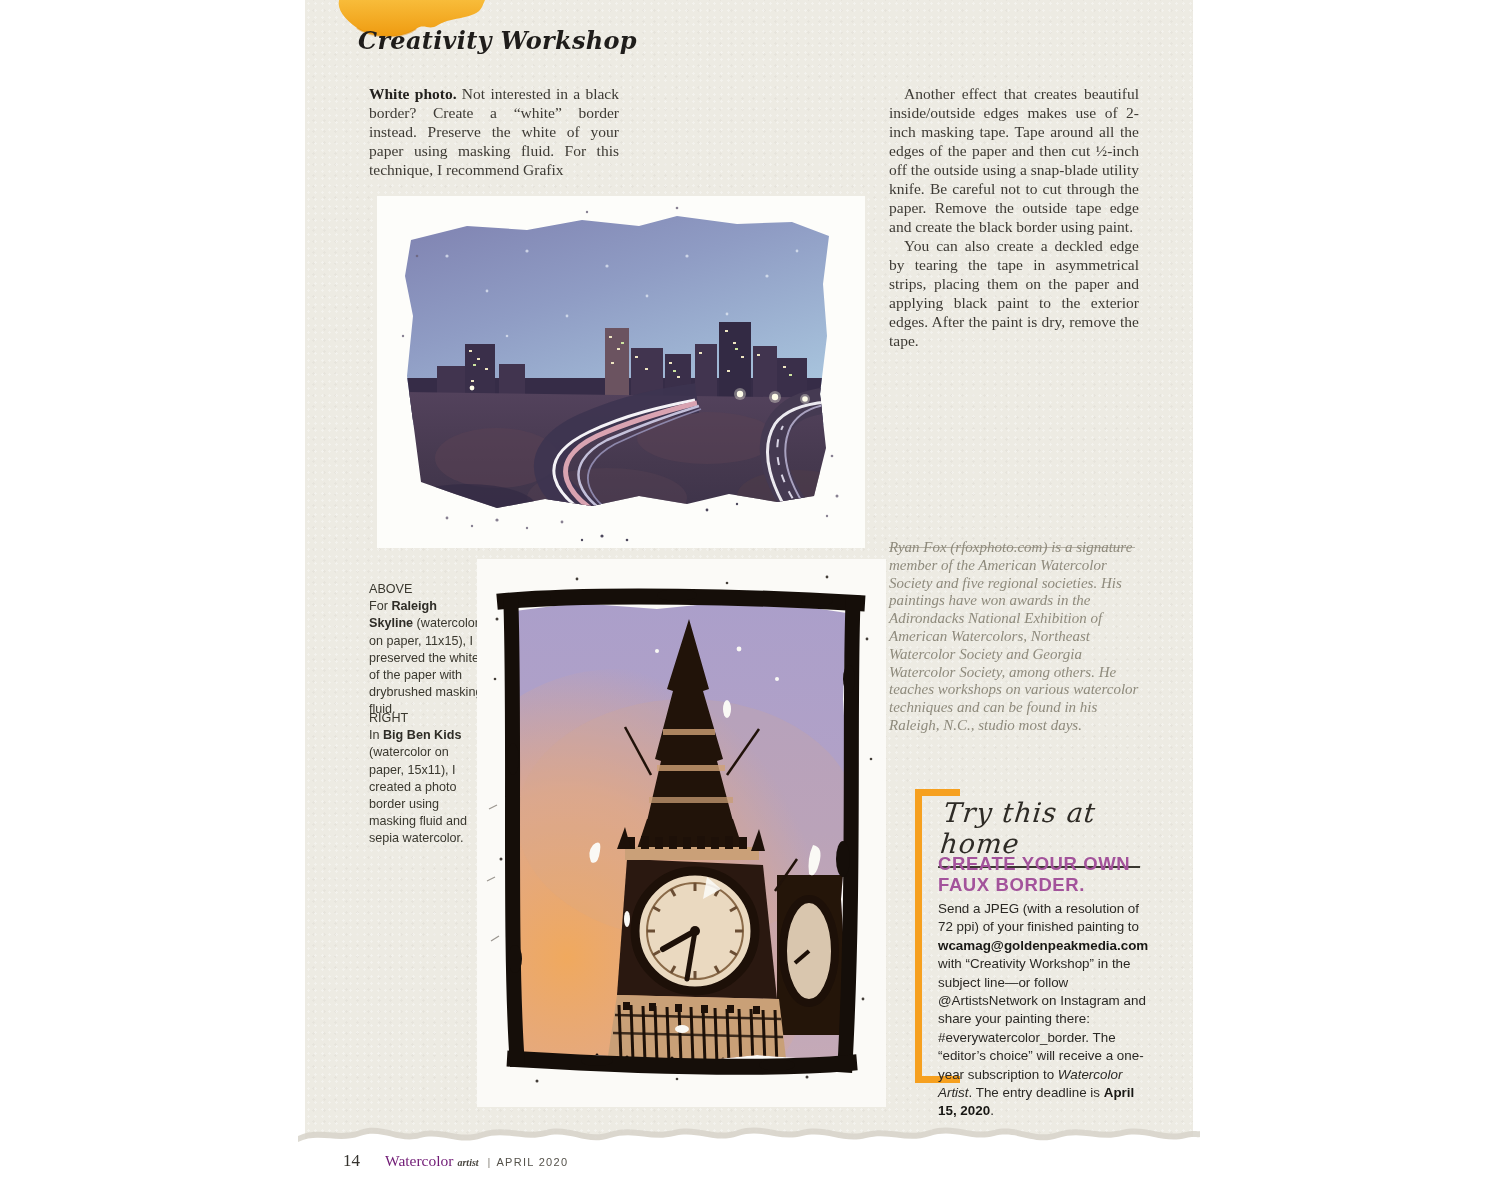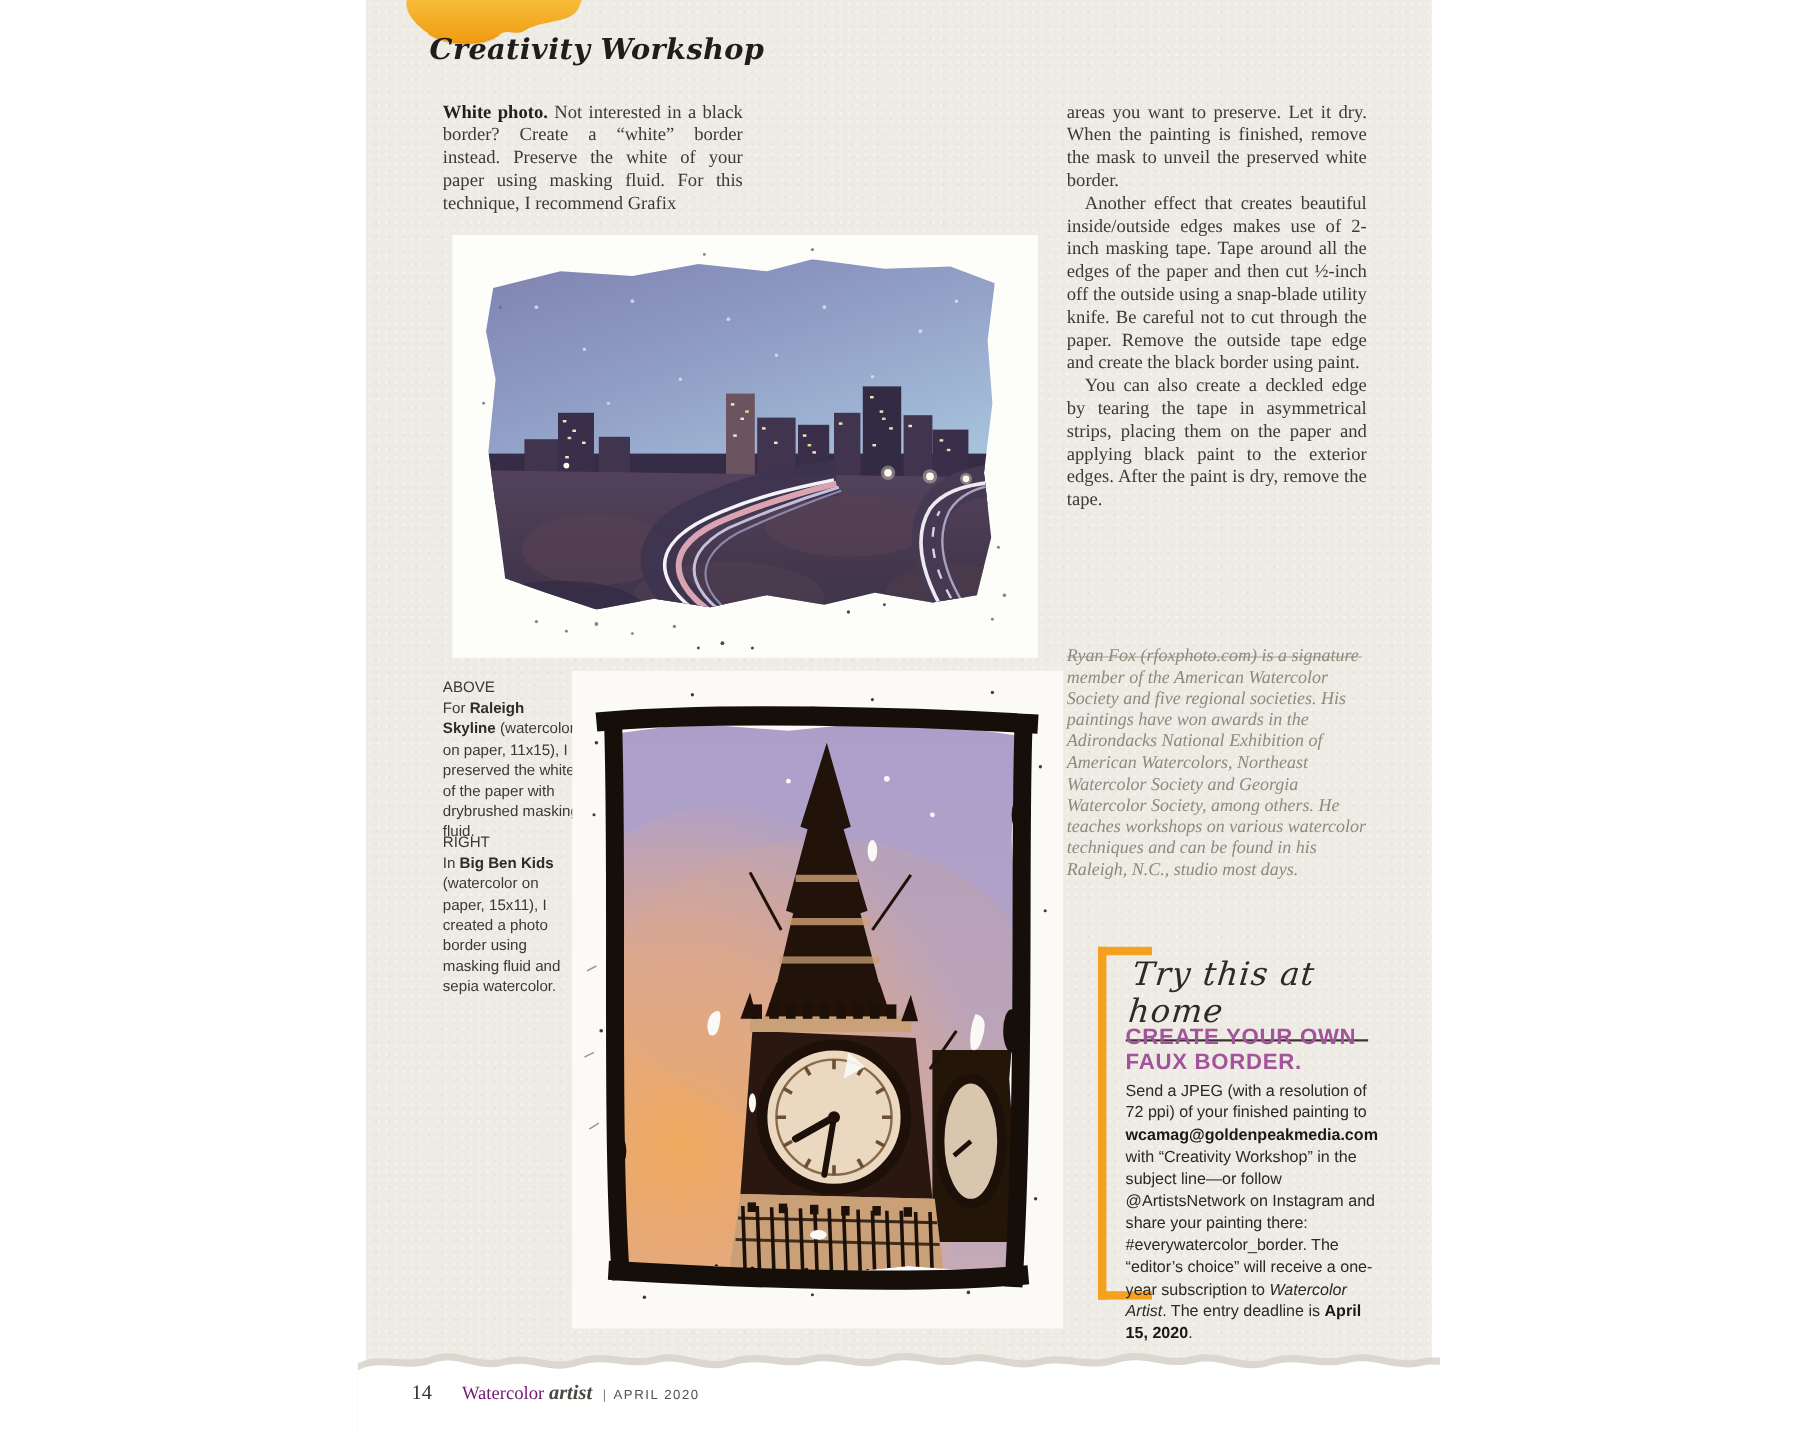--- a/index.html
+++ b/index.html
@@ -32,21 +32,21 @@
   .lead{font-weight:700;color:#23211e;}
   .col1{left:64px;top:84px;width:250px;}
   .col2{left:325px;top:84px;width:247px;}
   .col3{left:584px;top:84px;width:250px;}
 
   .art{position:absolute;background:#fdfdfa;}
   .art1{left:72px;top:196px;width:488px;height:352px;}
   .art2{left:172px;top:559px;width:409px;height:548px;}
   .art svg{display:block;}
 
-  .caption{position:absolute;font-family:"Liberation Sans",sans-serif;font-size:12.6px;line-height:17.2px;color:#3a382f;width:114px;}
+  .caption{position:absolute;font-family:"Liberation Sans",sans-serif;font-size:12.6px;line-height:17.2px;color:#3a382f;width:114px;margin-top:16px;}
   .caption .cap-label{display:block;}
   .caption b{font-weight:700;color:#2e2c26;}
   .cap-above{left:64px;top:565px;}
   .cap-right{left:64px;top:694px;}
 
   .bio-rule{position:absolute;left:584px;top:547px;width:246px;height:1px;background:#b3afa3;}
   .bio{
     position:absolute;left:584px;top:539px;width:254px;
     font-style:italic;font-size:15px;line-height:17.8px;color:#8e8a7c;
   }
@@ -77,21 +77,21 @@
   .try-body i{font-style:italic;}
 
   .deckle{position:absolute;left:298px;top:1104px;}
 
   .footer{
     position:absolute;left:343px;top:1151px;height:22px;
     display:flex;align-items:baseline;color:#45423c;
   }
   .folio{font-family:"Liberation Serif",serif;font-weight:400;font-size:17px;color:#34322d;}
   .magname{font-family:"Liberation Serif",serif;font-size:15.5px;margin-left:25px;color:#701a75;}
-  .magname-it{font-family:"Liberation Serif",serif;font-style:italic;font-weight:700;font-size:17px;margin-left:4px;color:#4a4741;}
+  .magname-it{font-family:"Liberation Serif",serif;font-style:italic;font-weight:700;font-size:10px;margin-left:4px;color:#4a4741;}
   .foot-sep{font-family:"Liberation Sans",sans-serif;font-size:11px;margin:0 6px 0 9px;color:#8a867d;}
   .issue{font-family:"Liberation Sans",sans-serif;font-size:11px;letter-spacing:1.3px;color:#55524b;}
 </style>
 </head>
 <body>
 
 <div class="stage">
   <div class="page">
 
     <svg class="blob" width="160" height="42" viewBox="0 0 160 42">
@@ -105,21 +105,20 @@
       <path d="M24,28 C38,38 68,40 83,29" fill="none" stroke="#e28d0c" stroke-width="2" opacity=".45"></path>
     </svg>
 
     <div class="kicker">Creativity Workshop</div>
 
     <div class="bodycol col1">
       <p><span class="lead">White photo.</span>
          <span>Not interested in a black border? Create a “white” border instead. Preserve the white of your paper using masking fluid. For this technique, I recommend Grafix</span></p>
     </div>
     <div class="bodycol col3">
-      <p><span>areas you want to preserve. Let it dry. When the painting is finished, remove the mask to unveil the preserved white border.</span></p>
       <p class="ind"><span>Another effect that creates beautiful inside/outside edges makes use of 2-inch masking tape. Tape around all the edges of the paper and then cut ½-inch off the outside using a snap-blade utility knife. Be careful not to cut through the paper. Remove the outside tape edge and create the black border using paint.</span></p>
       <p class="ind"><span>You can also create a deckled edge by tearing the tape in asymmetrical strips, placing them on the paper and applying black paint to the exterior edges. After the paint is dry, remove the tape.</span></p>
     </div>
 
     <figure class="art art1" style="margin:0">
       <svg width="488" height="352" viewBox="0 0 488 352" role="img">
         <defs>
           <linearGradient id="sky1" x1="0" y1="0" x2="0.7" y2="1">
             <stop offset="0" stop-color="#7e80af"></stop>
               <stop offset=".45" stop-color="#8f9cc4"></stop>

